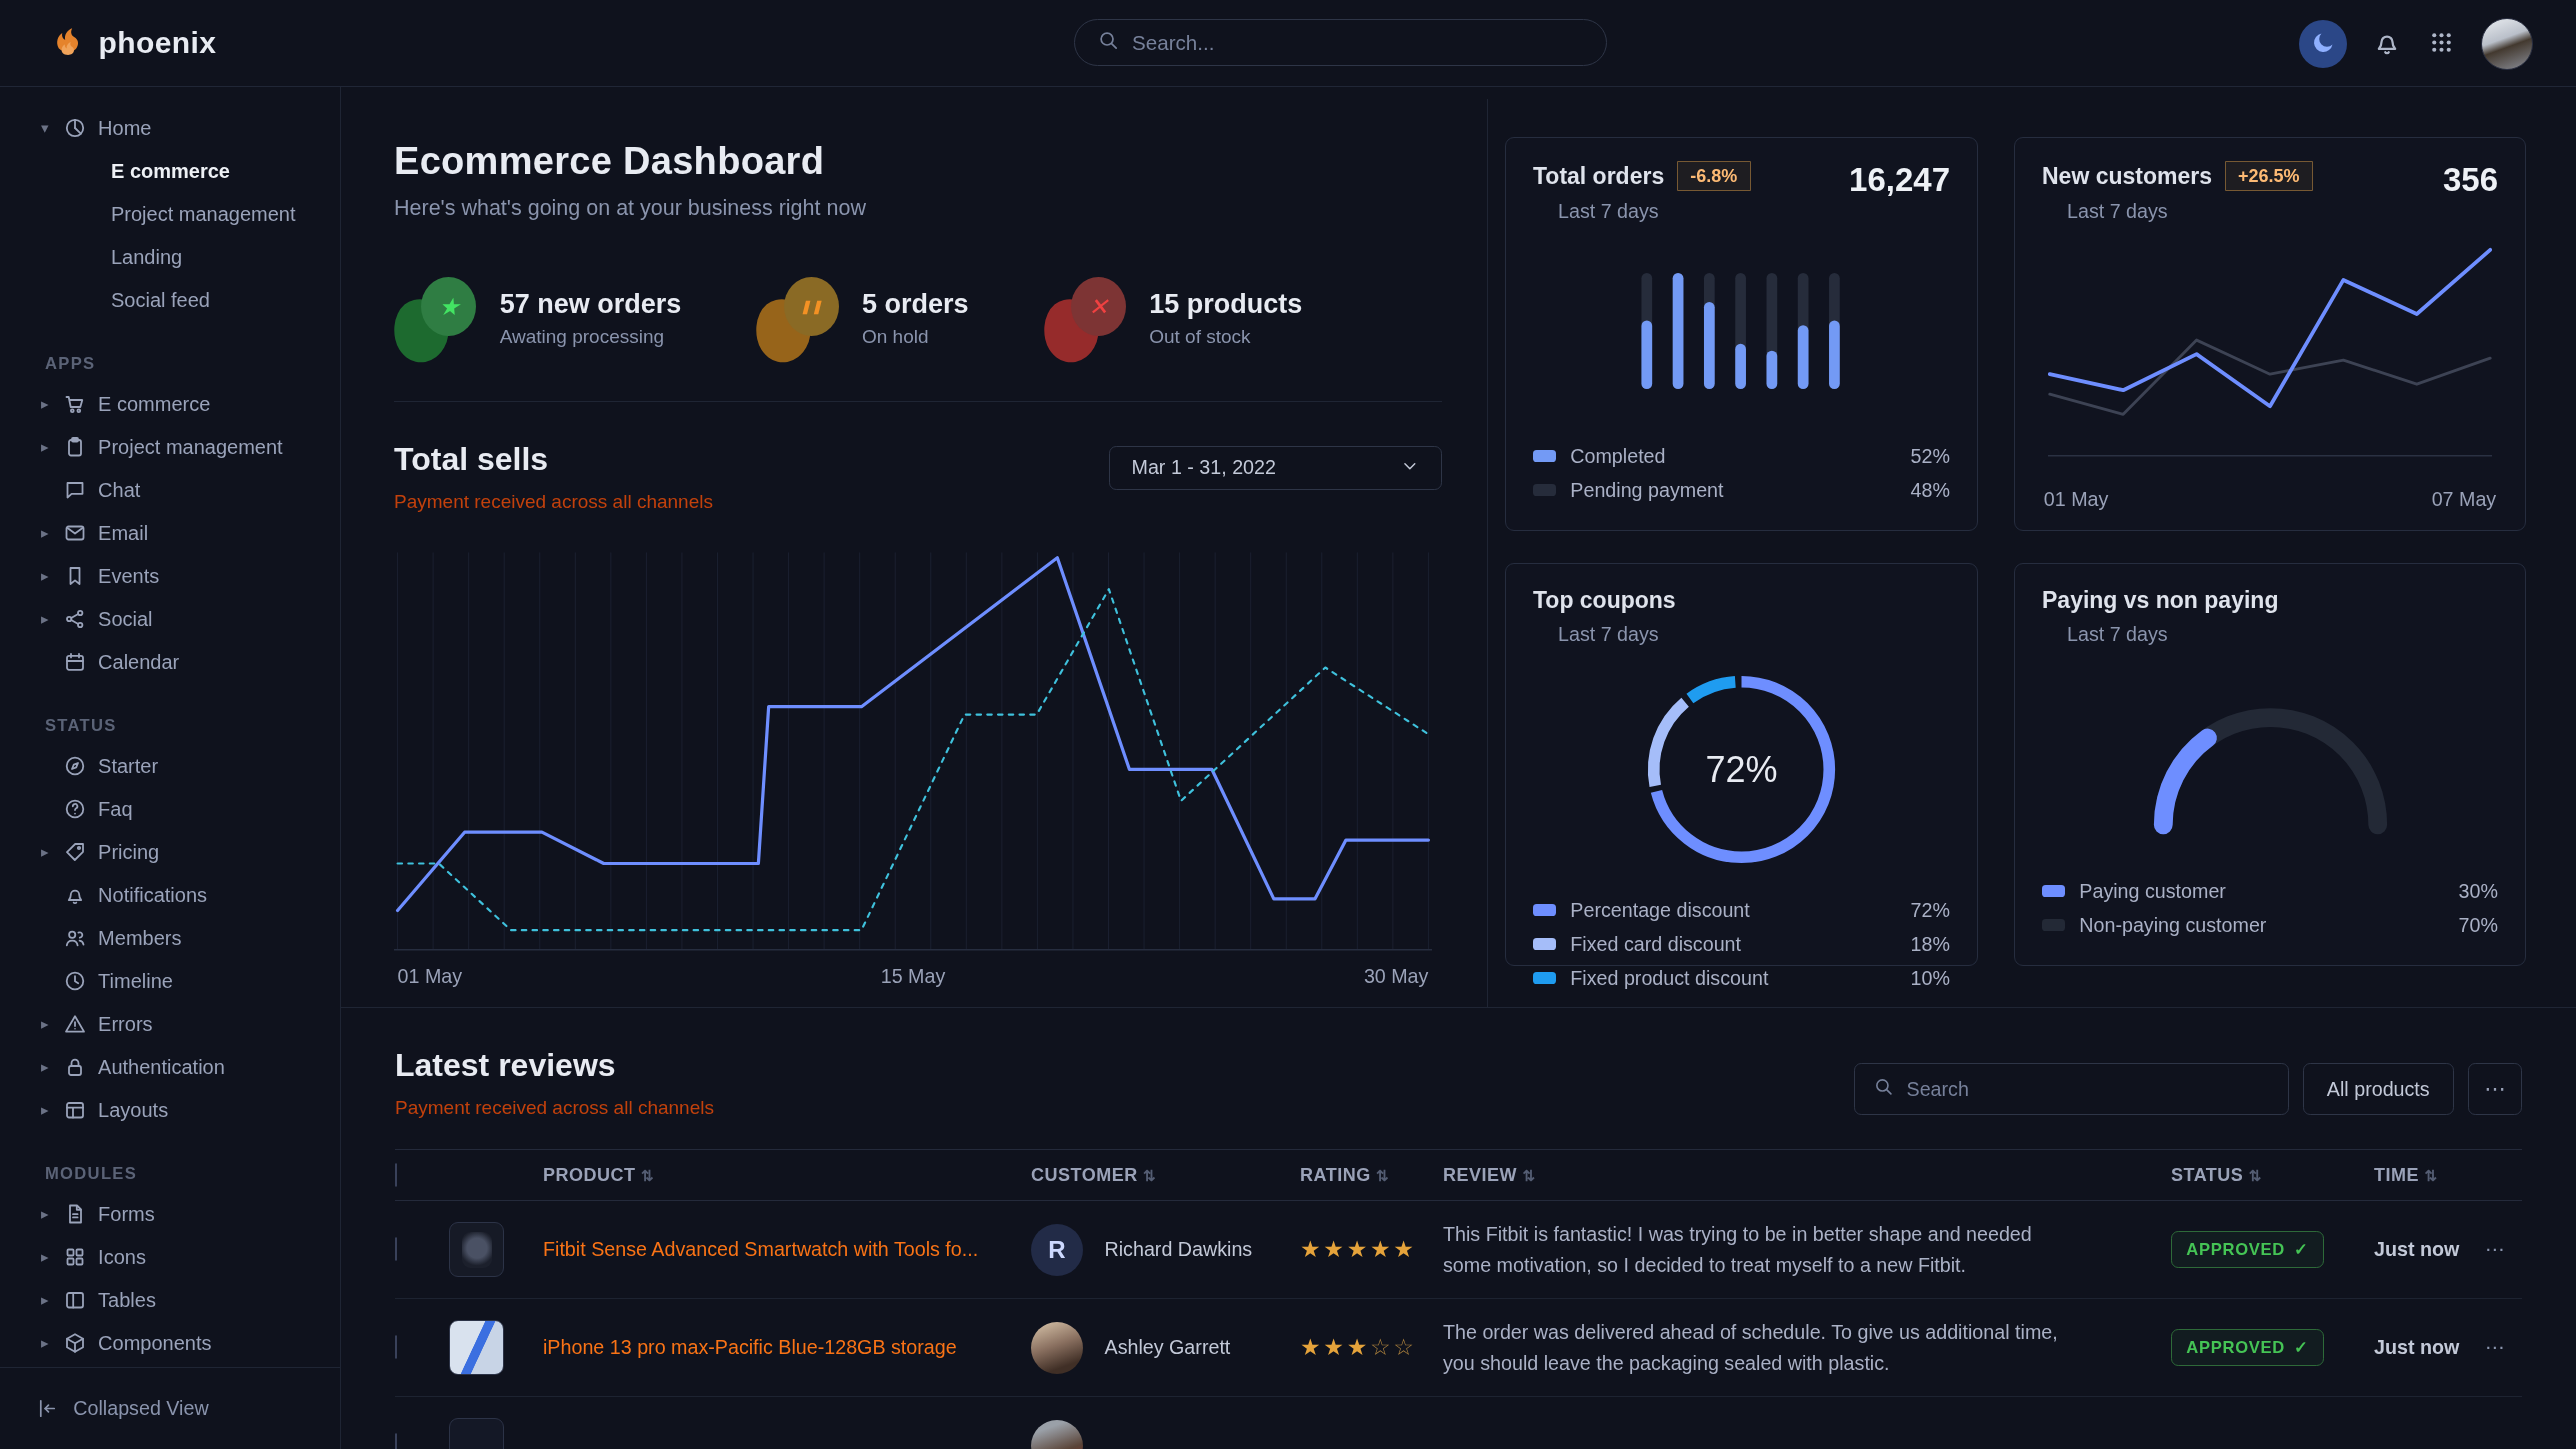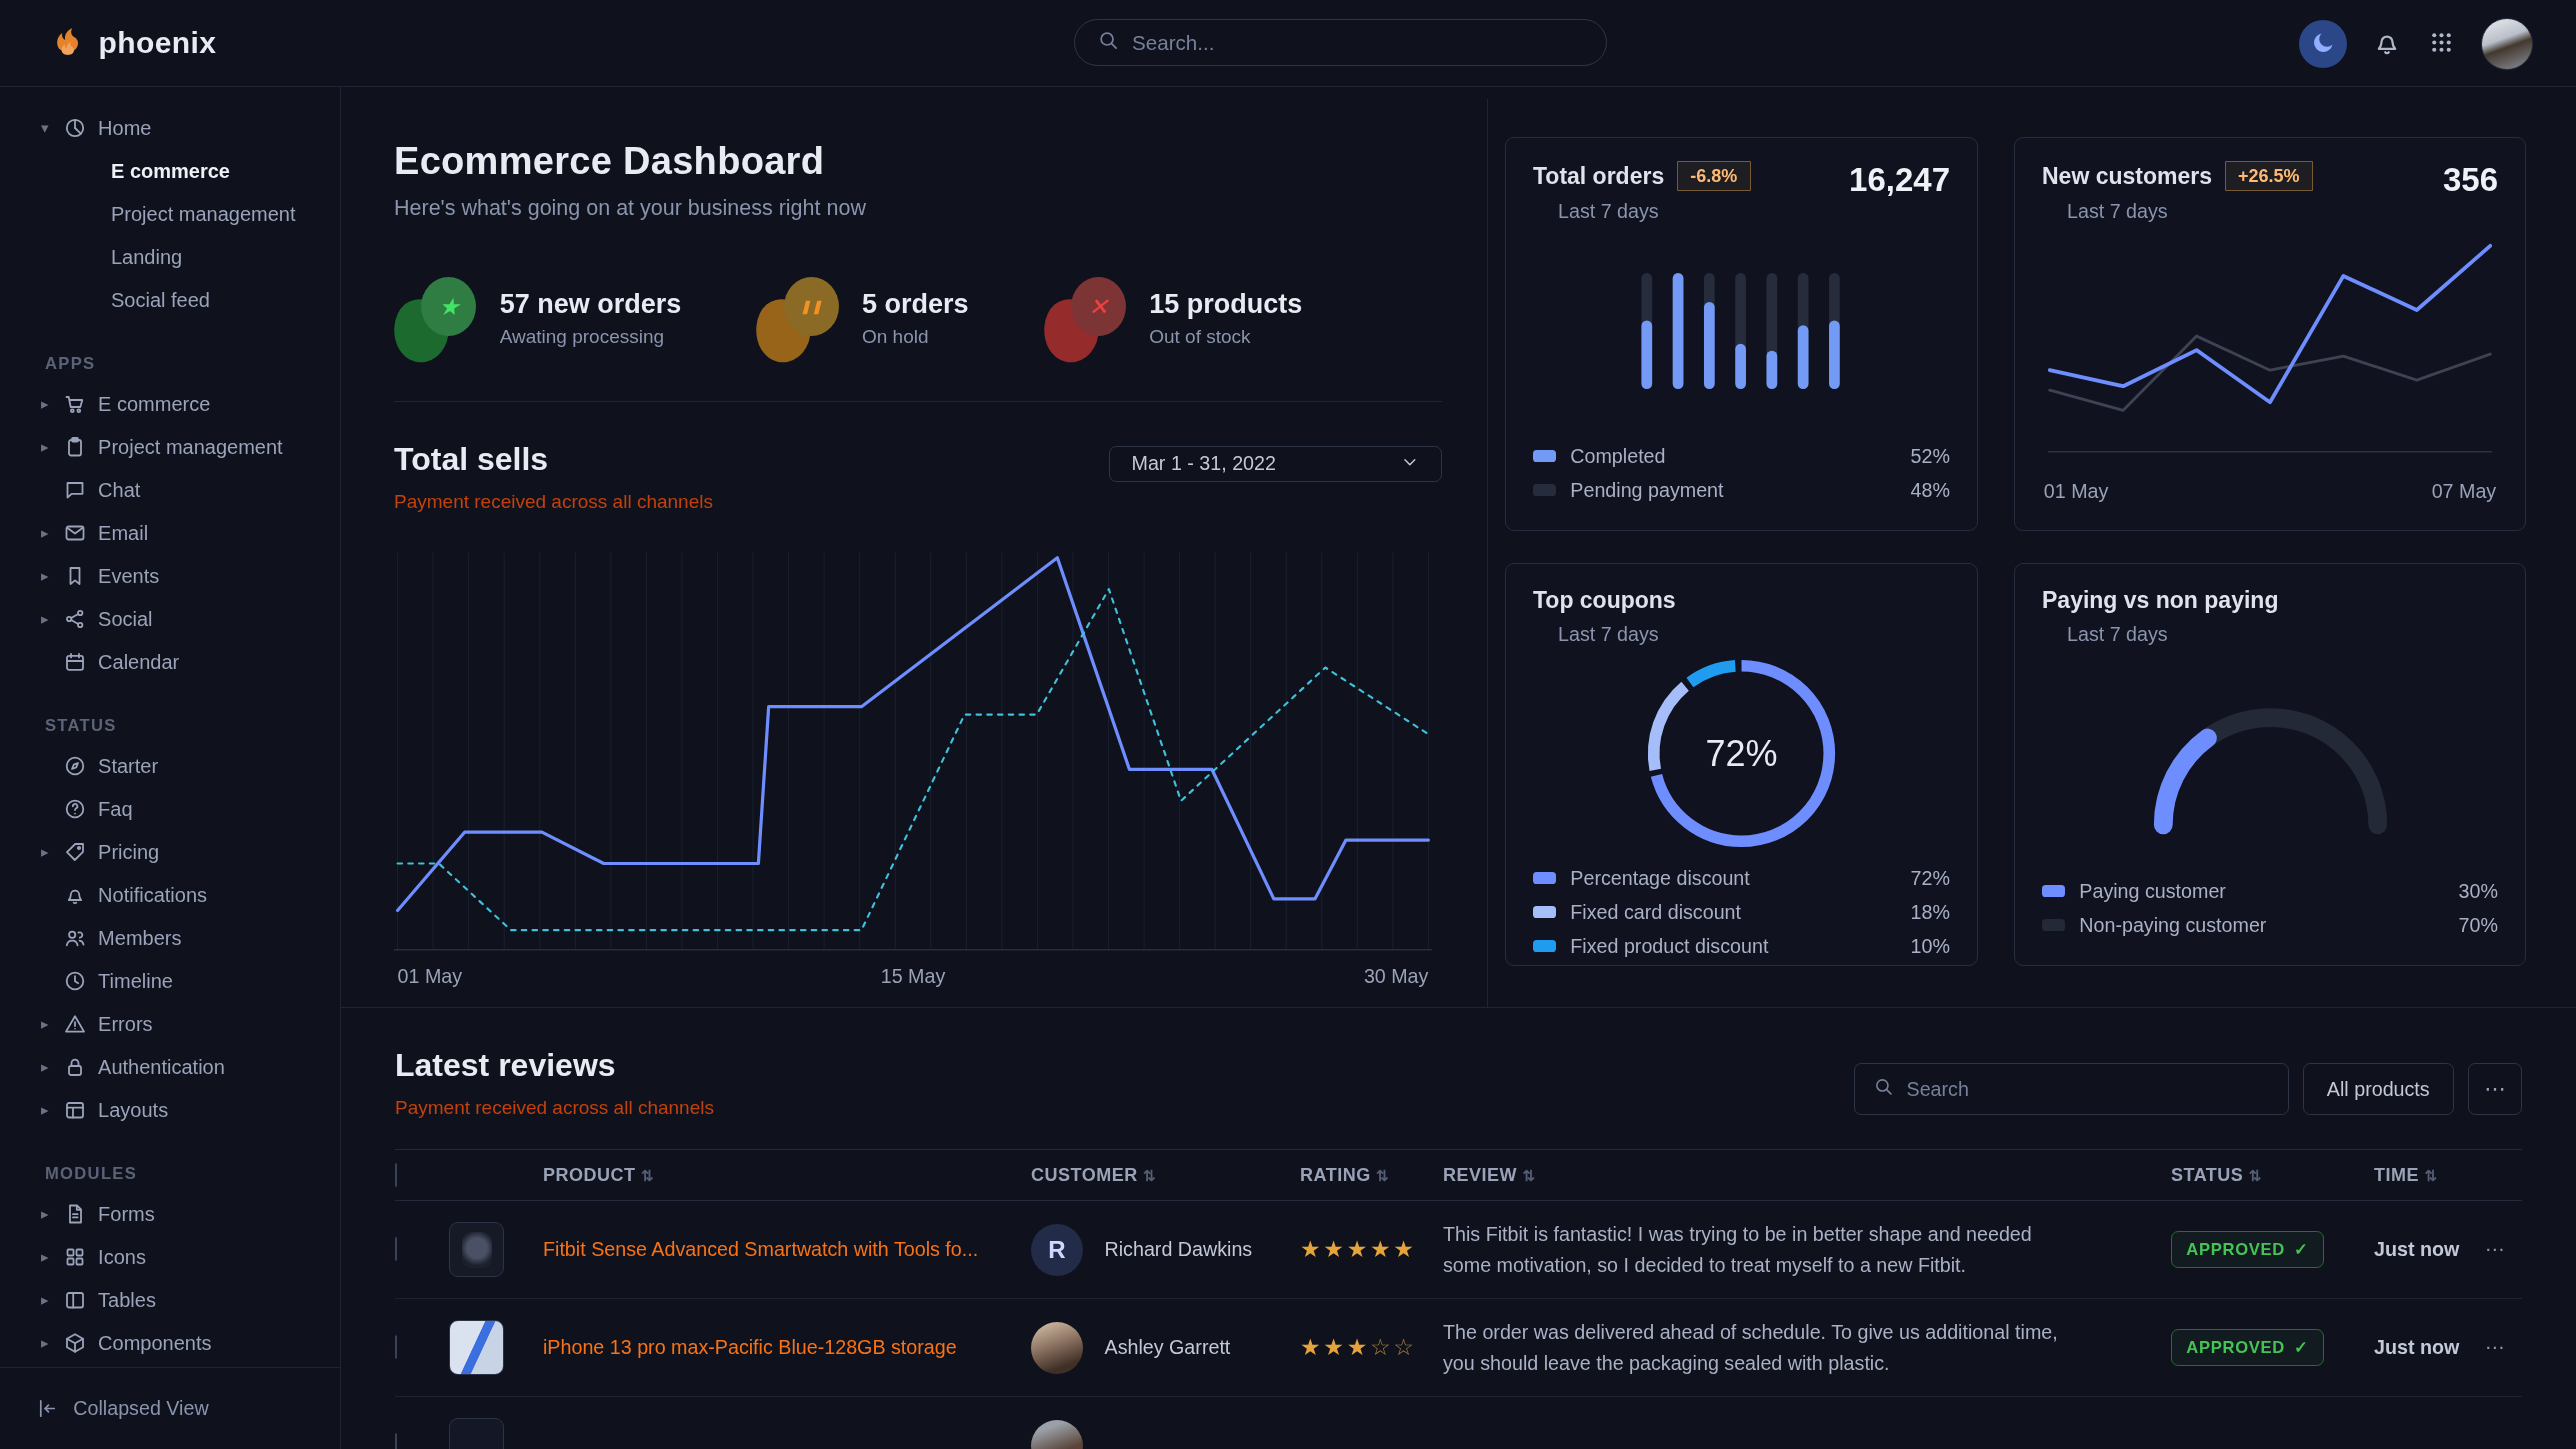--- a/index.html
+++ b/index.html
@@ -53,27 +53,27 @@
   .stat { display:flex; align-items:center; gap:19.7px; }
   .stat-ic { position:relative; width:86px; height:86px; flex:none; }
   .stat-ic .blob { position:absolute; left:0; bottom:0; width:55px; height:63px; border-radius:48% 52% 55% 45%/55% 45% 55% 45%; transform:rotate(-12deg); }
   .stat-ic .bubble { position:absolute; right:3.6px; top:1.8px; width:55px; height:59px; border-radius:50%; display:flex; align-items:center; justify-content:center; font-size:23px; }
   .stat-num { font-size:27px; font-weight:800; color:#e8ebf2; }
   .stat-lbl { font-size:19px; color:#8a94ad; margin-top:5.4px; }
 
   .sells-head { display:flex; justify-content:space-between; align-items:flex-start; margin-top:39px; }
   .h2 { font-size:32px; font-weight:800; color:#e8ebf2; }
   .h2-sub { font-size:19px; color:#c2410c; margin-top:13px; }
-  .date-select { width:333px; height:36px; border:0.9px solid #2e3547; border-radius:7.2px;
+  .date-select { width:333px; height:44px; border:0.9px solid #2e3547; border-radius:7.2px;
     display:flex; align-items:center; justify-content:space-between; padding:0 21.5px; color:#c3c9d8; font-size:19.7px; cursor:pointer; margin-top:5.4px; }
   #sells-chart { margin-top:32px; display:block; }
 
   
   .cards-col { flex:1; padding:38px 0 0 17px; display:grid; grid-template-columns:473px 512px; grid-template-rows:394px 403px; gap:32px 36px; }
-  .card { border:0.9px solid #262d3f; border-radius:9px; background:#10131f; padding:23px 27px; position:relative; display:flex; flex-direction:column; }
+  .card { border:0.9px solid #262d3f; border-radius:9px; background:#10131f; padding:23px 27px; position:relative; display:flex; flex-direction:column;gap:16px; }
   .card-head { display:flex; align-items:flex-start; }
   .card-title-wrap { display:flex; align-items:center; gap:12.5px; }
   .card-title { font-size:23px; font-weight:700; color:#dfe3ec; }
   .badge { font-size:18px; font-weight:700; color:#fdba74; border:0.9px solid rgba(229,165,75,.45);
     background:rgba(229,165,75,.07); border-radius:1px; padding:3.6px 12.5px; }
   .card-value { margin-left:auto; font-size:33px; font-weight:800; color:#eef1f6; }
   .card-period { font-size:19.7px; color:#8a94ad; margin-top:9px;margin-left:25px; }
   .card-chart { flex:1; display:flex; align-items:center; justify-content:center; position:relative; }
   .legend { margin-top:auto; }
   .lg-row { display:flex; align-items:center; gap:14.3px; height:34px; font-size:19.7px; color:#aab1c6; }

